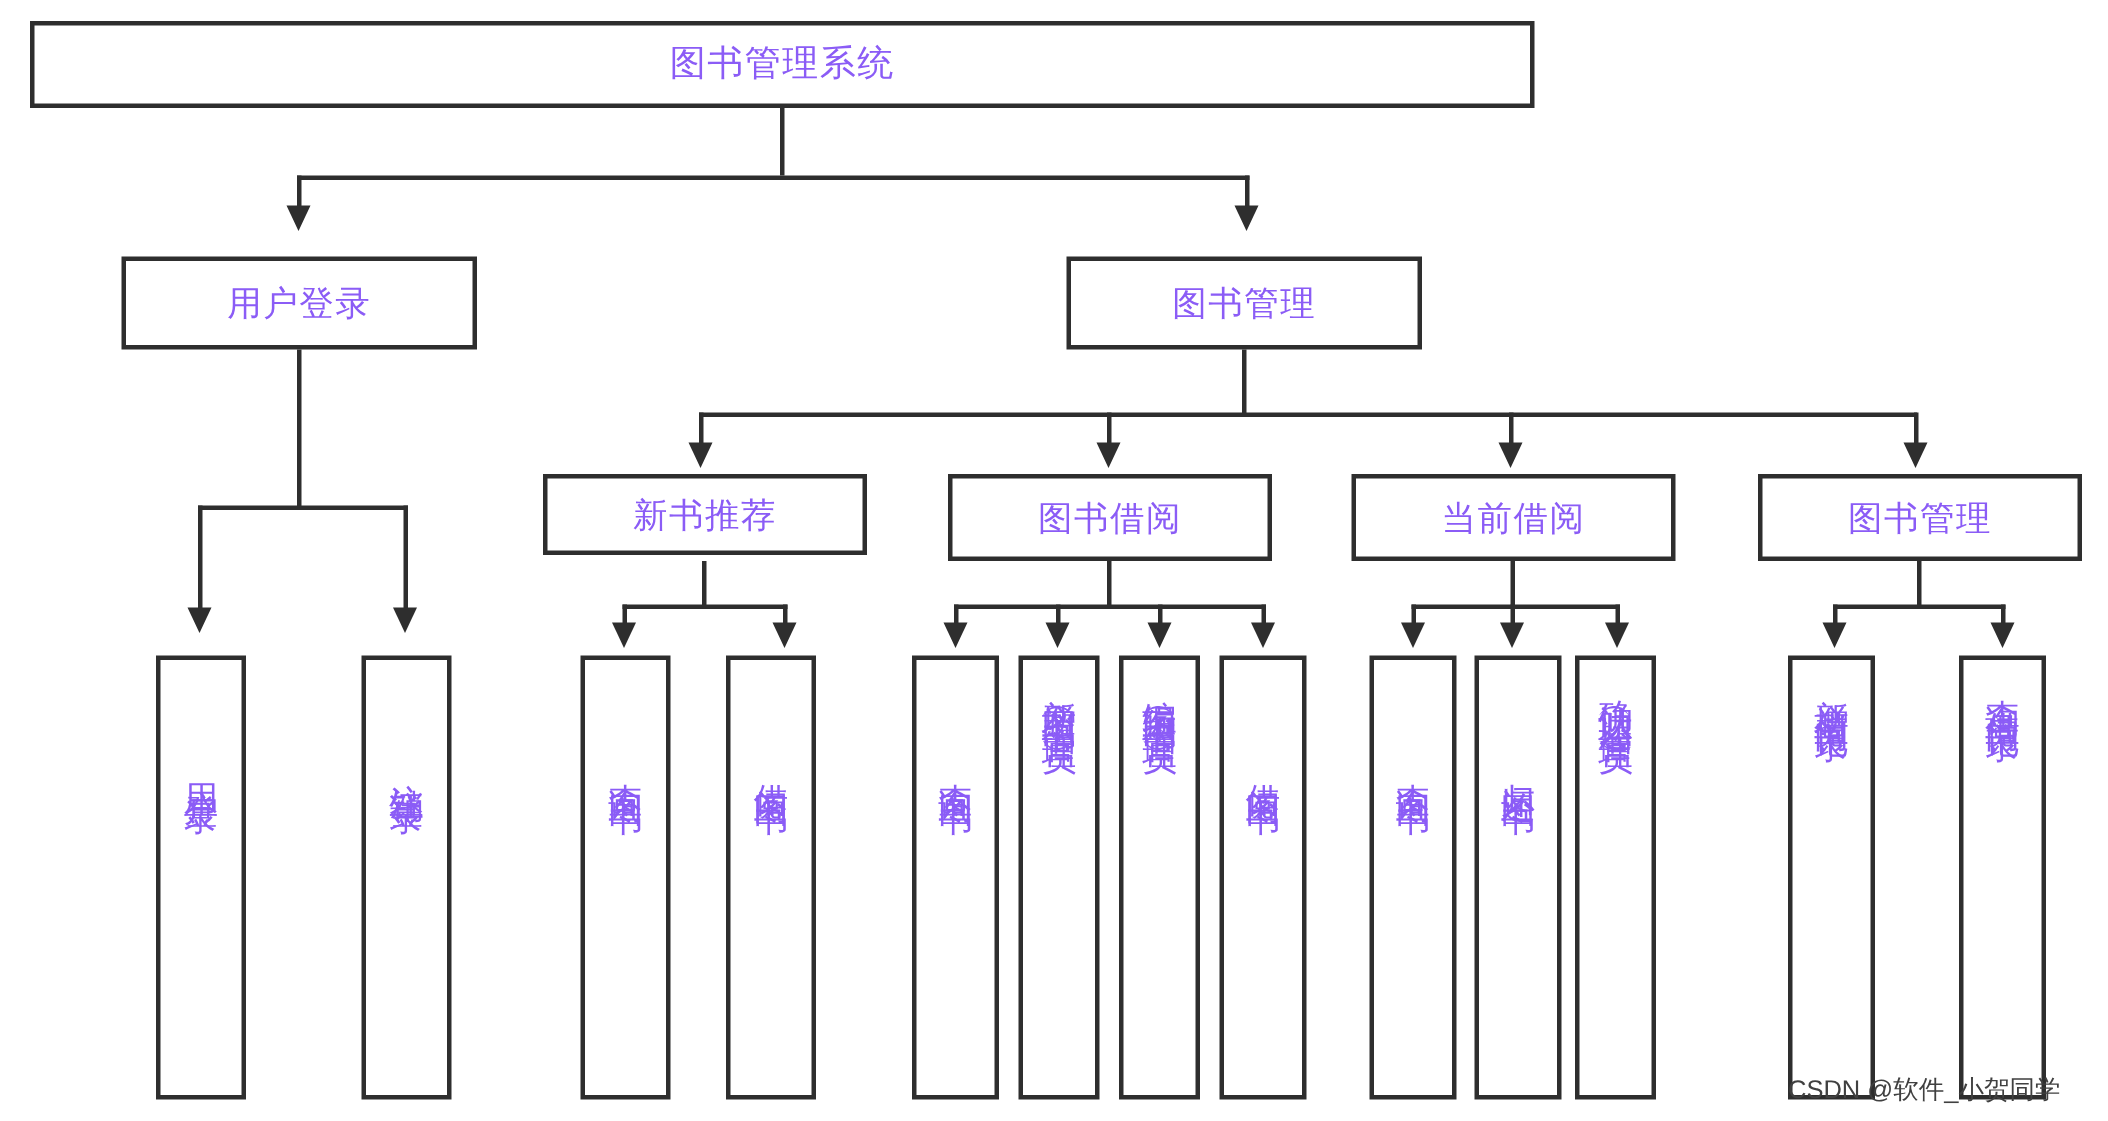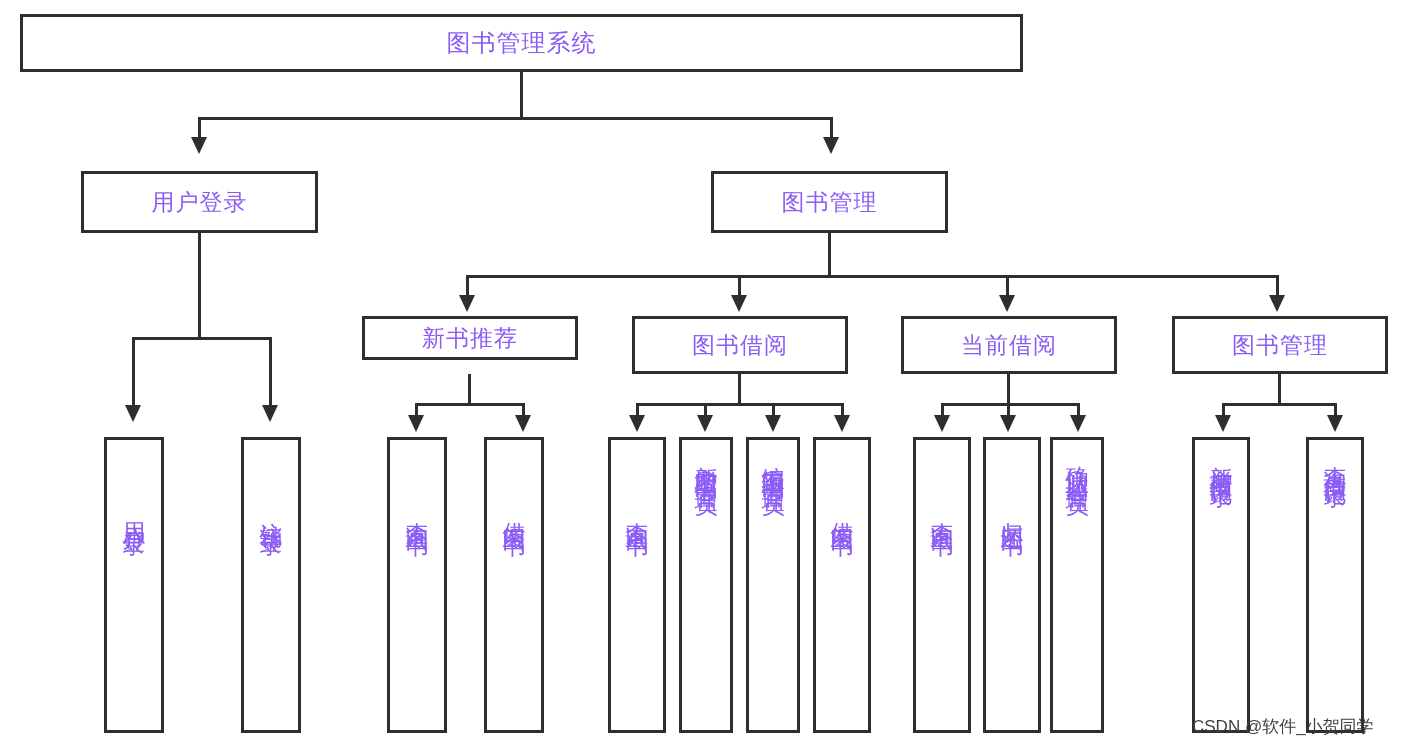--- a/index.html
+++ b/index.html
@@ -117,21 +117,21 @@
   <div class="hline" style="left:466px; top:275px; width:812px; height:3px;"></div>
   <div class="vline" style="left:466px; top:275px; width:3px; height:22px;"></div>
   <div class="arrow" style="left:459px; top:295px;"></div>
   <div class="vline" style="left:738px; top:275px; width:3px; height:22px;"></div>
   <div class="arrow" style="left:731px; top:295px;"></div>
   <div class="vline" style="left:1006px; top:275px; width:3px; height:22px;"></div>
   <div class="arrow" style="left:999px; top:295px;"></div>
   <div class="vline" style="left:1276px; top:275px; width:3px; height:22px;"></div>
   <div class="arrow" style="left:1269px; top:295px;"></div>
 
-  <div class="node" style="left:362px; top:316px; width:216px; height:44px;">
+  <div class="node" style="left:362px; top:316px; width:216px; height:54px;">
     <span class="node-label">新书推荐</span>
   </div>
 
   <div class="node" style="left:901px; top:316px; width:216px; height:58px;">
     <span class="node-label">当前借阅</span>
   </div>
 
   <div class="node" style="left:632px; top:316px; width:216px; height:58px;">
     <span class="node-label">图书借阅</span>
   </div>

